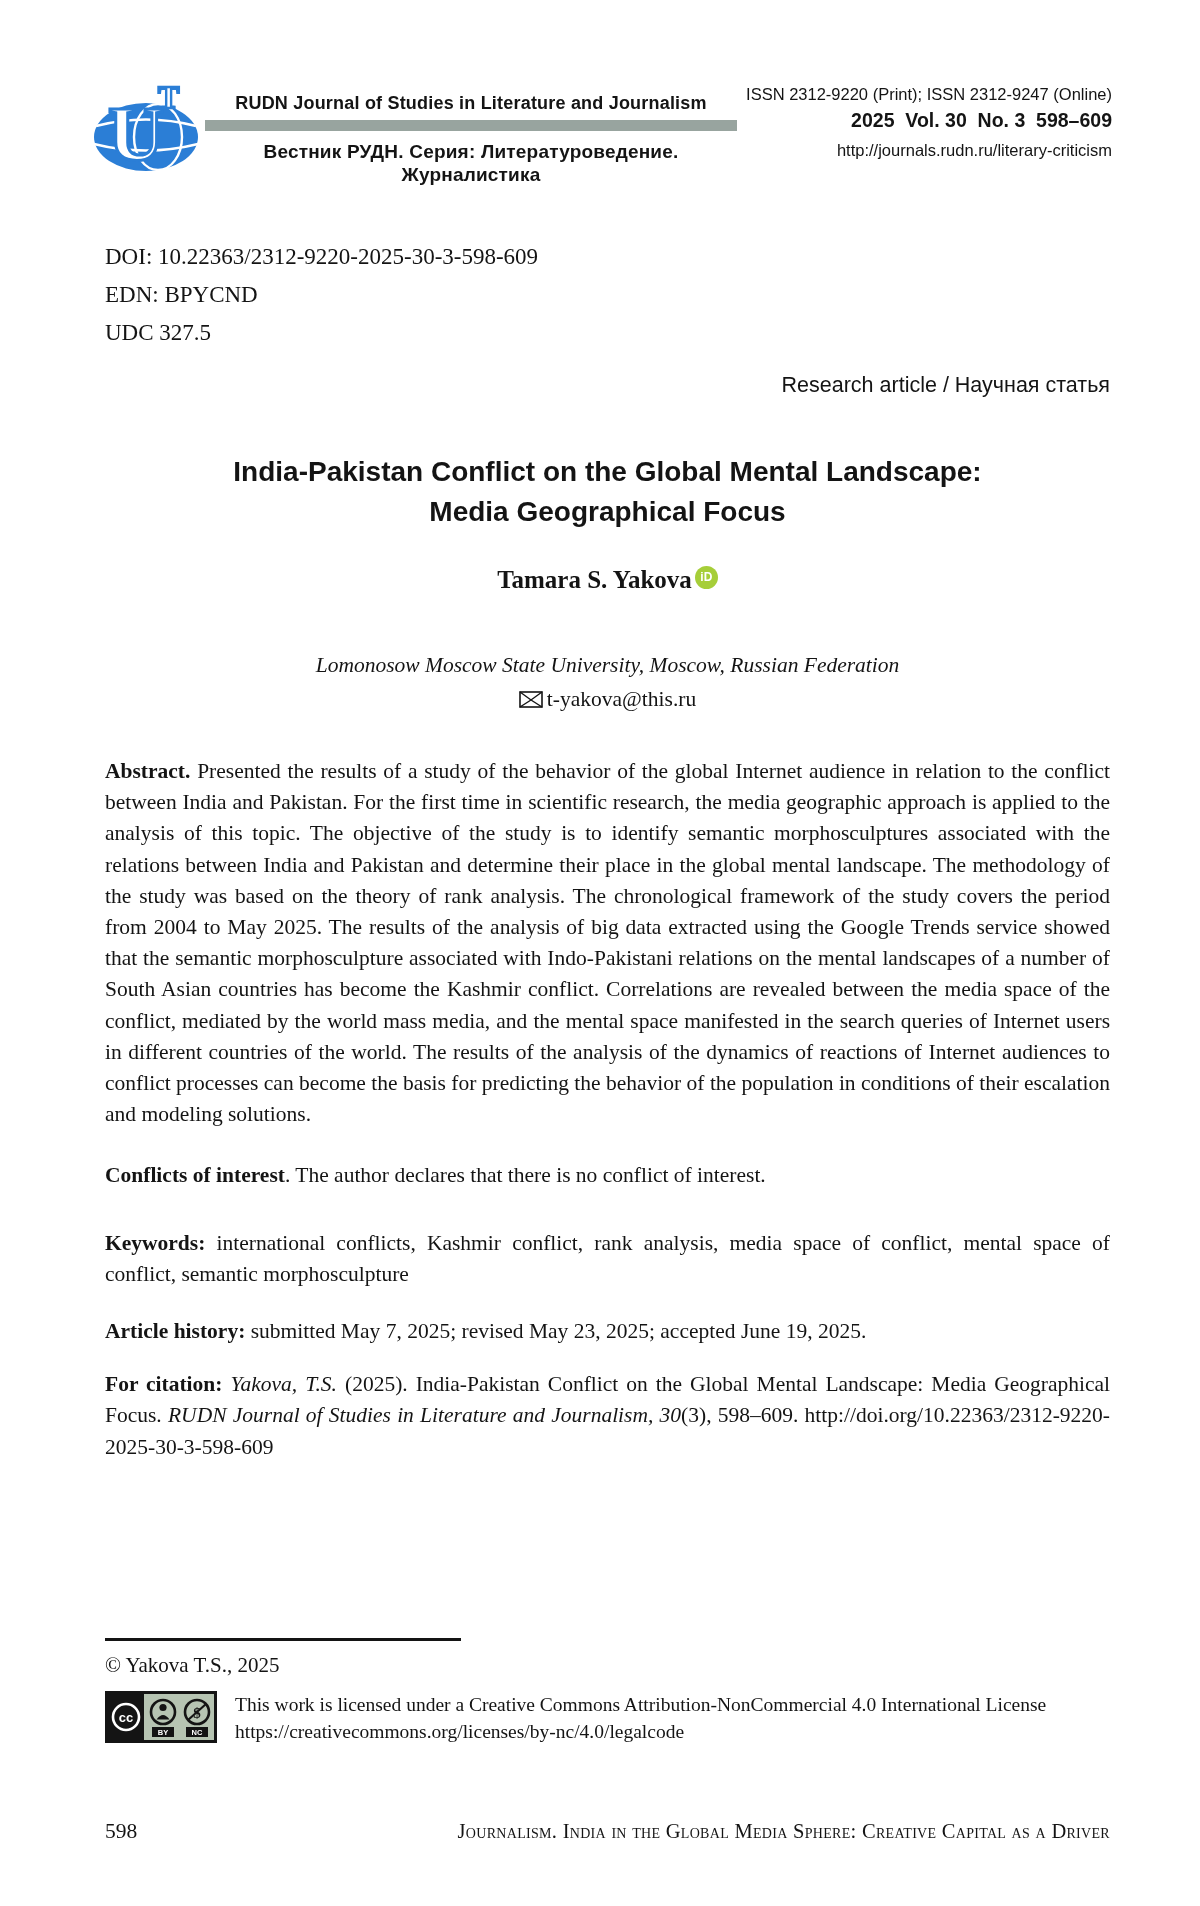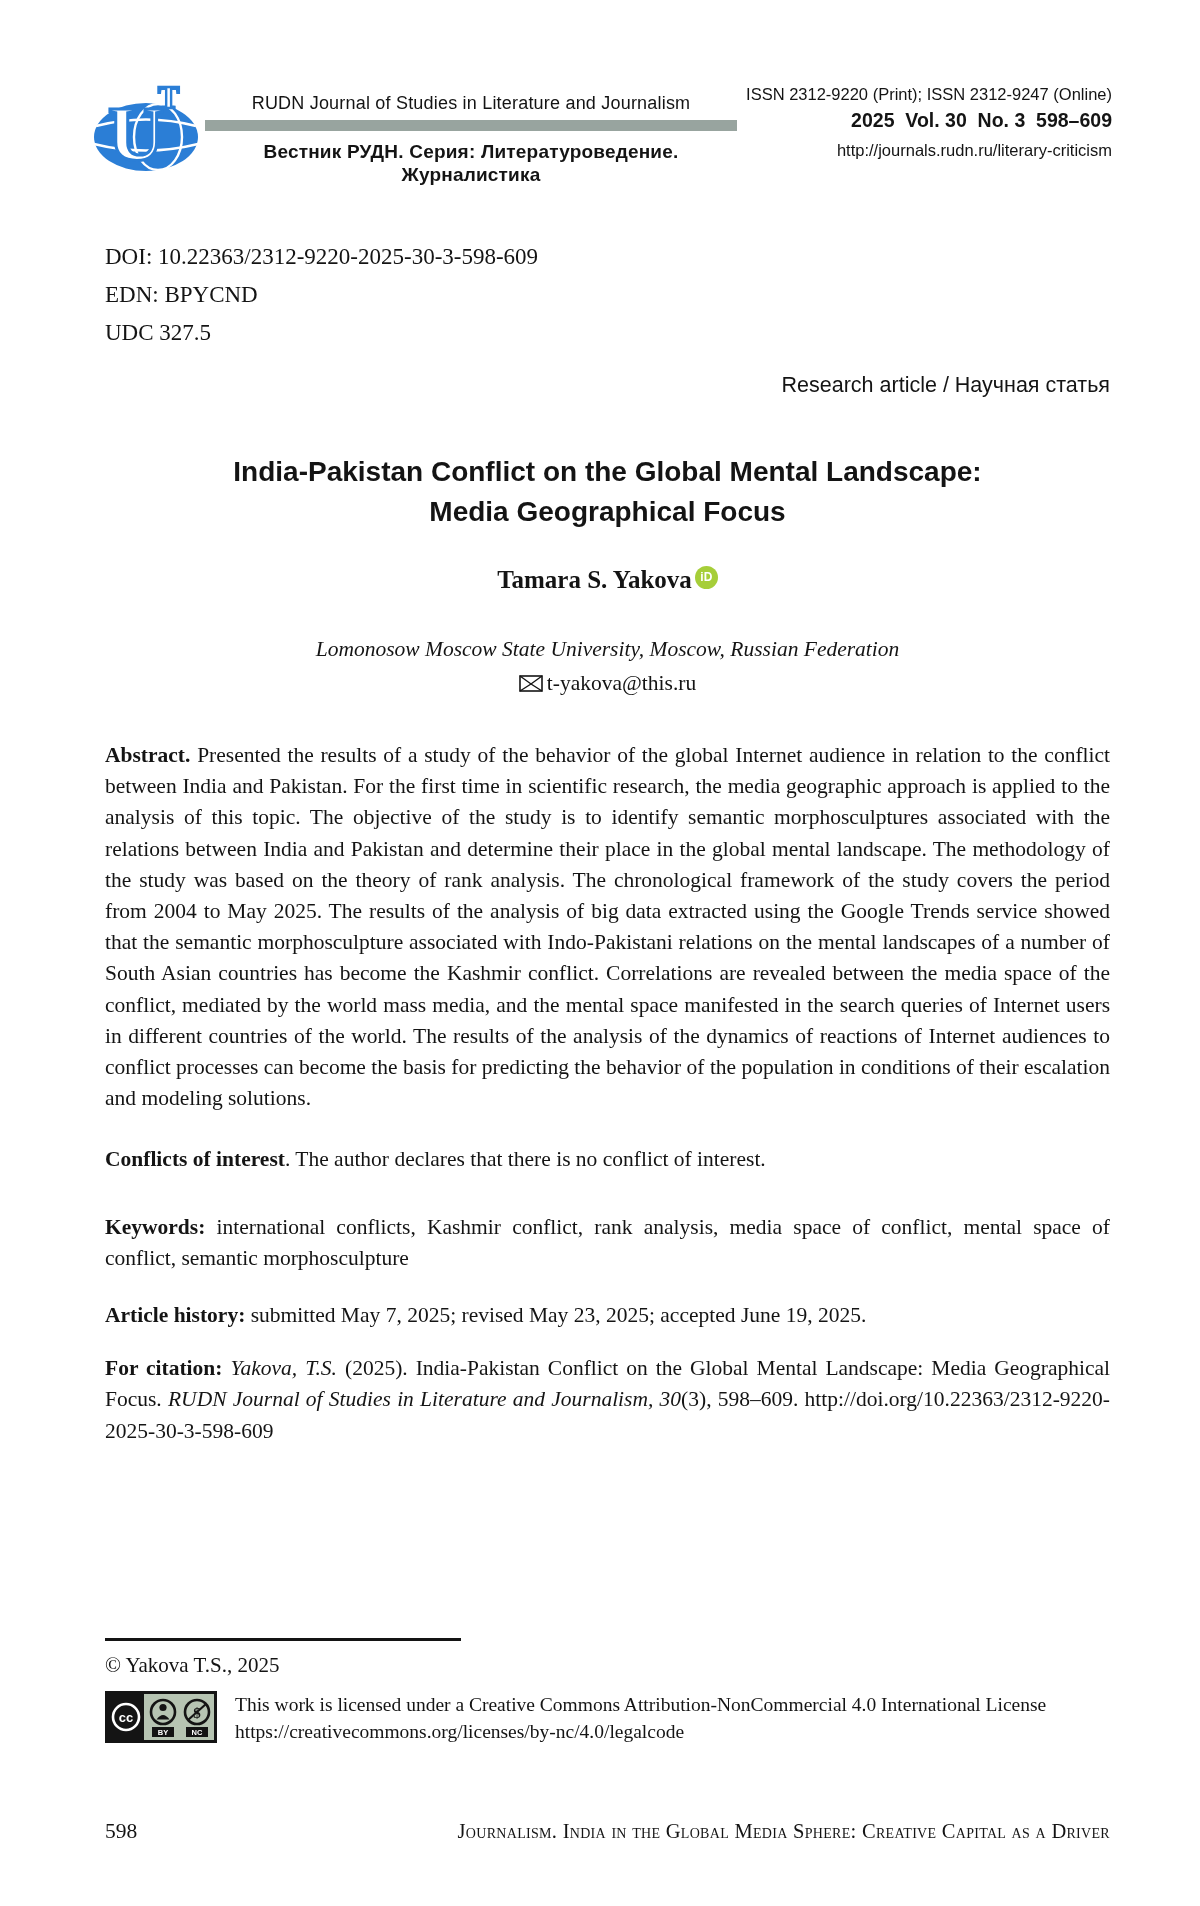--- a/index.html
+++ b/index.html
@@ -5,40 +5,40 @@
   html,body{margin:0;padding:0;background:#e9e9e9;}
   .page{
     position:relative;width:1200px;height:1906px;margin:0 auto;background:#ffffff;
     font-family:"Liberation Serif","DejaVu Serif",serif;color:#141414;overflow:hidden;
   }
   
   .hdr{position:absolute;top:0;left:0;right:0;height:180px;}
   .logo{position:absolute;left:92px;top:80px;width:108px;height:92px;}
   .hdr-left{position:absolute;left:205px;top:92px;width:532px;text-align:center;
     font-family:"Liberation Sans","DejaVu Sans",sans-serif;}
-  .jt-en{font-size:18px;font-weight:normal;line-height:22px;letter-spacing:.2px;}
+  .jt-en{font-size:18px;font-weight:bold;line-height:22px;letter-spacing:.2px;}
   .hdr-bar{height:11px;background:#98a49f;margin-top:6px;}
   .jt-ru{font-size:19px;font-weight:bold;line-height:23px;margin-top:9px;letter-spacing:.2px;}
   .hdr-right{position:absolute;right:88px;top:84px;text-align:right;
     font-family:"Liberation Sans","DejaVu Sans",sans-serif;}
   .issn{font-size:16.5px;line-height:20px;}
   .vol{font-size:19.5px;font-weight:bold;line-height:24px;margin-top:4px;white-space:pre;}
   .jurl{font-size:16.5px;line-height:20px;margin-top:8px;text-align:right;}
   
   .content{position:absolute;top:0;left:105px;right:90px;padding-top:238px;}
   .meta-line{font-size:23px;line-height:38px;}
   .article-type{margin-top:20px;text-align:right;font-size:21.5px;line-height:26px;
     font-family:"Liberation Sans","DejaVu Sans",sans-serif;}
   .title{margin:54px 0 0 0;text-align:center;font-size:28px;line-height:40px;font-weight:bold;
     font-family:"Liberation Sans","DejaVu Sans",sans-serif;}
   .author-line{margin-top:32px;text-align:center;font-size:25px;line-height:32px;font-weight:bold;}
   .orcid{display:inline-flex;align-items:center;justify-content:center;width:23px;height:23px;
     border-radius:50%;background:#a6ce39;color:#fff;font:bold 12px/1 "Liberation Sans","DejaVu Sans",sans-serif;
     margin-left:3px;transform:translateY(-7px);}
-  .affil{margin-top:38px;text-align:center;font-size:21.5px;line-height:30px;font-style:italic;}
+  .affil{margin-top:54px;text-align:center;font-size:21.5px;line-height:30px;font-style:italic;}
   .email-line{margin-top:4px;text-align:center;font-size:21.5px;line-height:30px;}
   .env{vertical-align:-2px;margin-right:4px;}
   .body-p{margin:0;text-align:justify;font-size:21.5px;line-height:31.2px;}
   .mt-abstract{margin-top:42px;}
   .mt-kw{margin-top:36px;}
   .mt-ci{margin-top:30px;}
   .mt-ah{margin-top:26px;}
   .mt-fc{margin-top:22px;}
   
   .footnote{position:absolute;left:105px;right:90px;top:1638px;}

